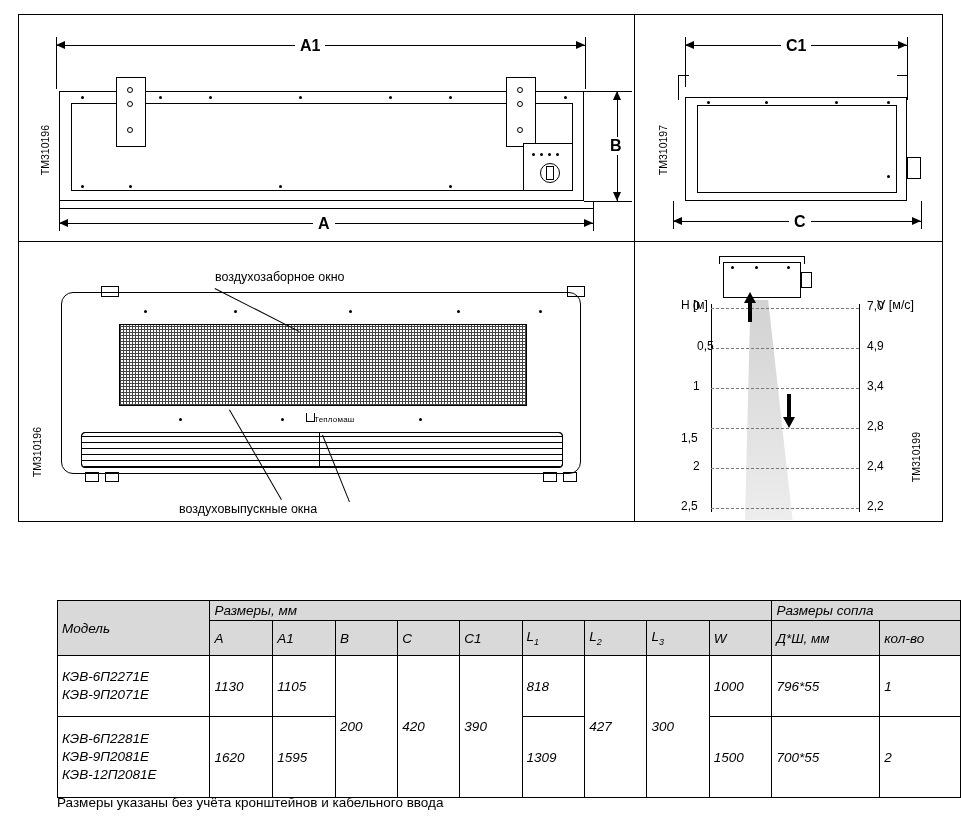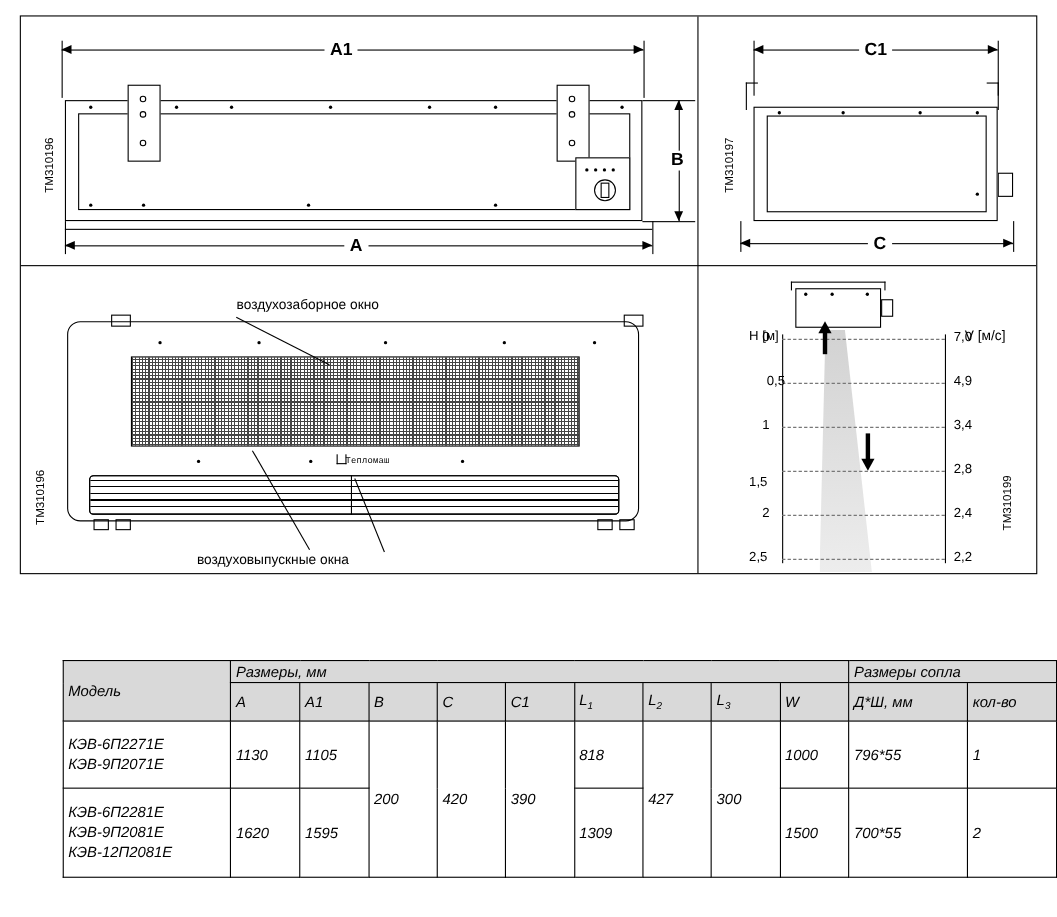--- a/index.html
+++ b/index.html
@@ -53,21 +53,21 @@
   .axisline{position:absolute;width:0;border-left:1px solid #000;}
   .dashrow{position:absolute;height:0;border-top:1px dashed #777;}
 
   
   .tbl{position:absolute;left:57px;top:600px;border-collapse:collapse;font-size:13.5px;}
   .tbl td,.tbl th{border:1px solid #000;vertical-align:middle;padding:2px 4px;font-weight:normal;font-style:italic;}
   .tbl .hdr{background:#d9d9d9;font-size:13.5px;}
   .modelcell{text-align:left;padding-left:10px;font-size:13.5px;line-height:1.35;}
   .note{position:absolute;left:57px;top:795px;font-size:13.5px;}
   .tmlabel{position:absolute;font-size:10.5px;writing-mode:vertical-rl;transform:rotate(180deg);}
-  .logo{position:absolute;font-size:8px;letter-spacing:0.2px;font-family:Liberation Mono, monospace;}
+  .logo{position:absolute;font-size:8px;letter-spacing:0.2px;}
 </style>
 </head>
 <body>
 
 <div class="root">
 
   <div class="frame">
     <div class="vdiv" style="left:615px;"></div>
     <div class="hdiv" style="top:226px;"></div>
 
@@ -298,13 +298,14 @@
       <td>1620</td>
       <td>1595</td>
       <td>1309</td>
       <td>1500</td>
       <td>700*55</td>
       <td>2</td>
     </tr>
   </tbody>
     </table>
 
+  <div class="note">Размеры указаны без учёта кронштейнов и кабельного ввода</div>
 </div>
 
 </body></html>

